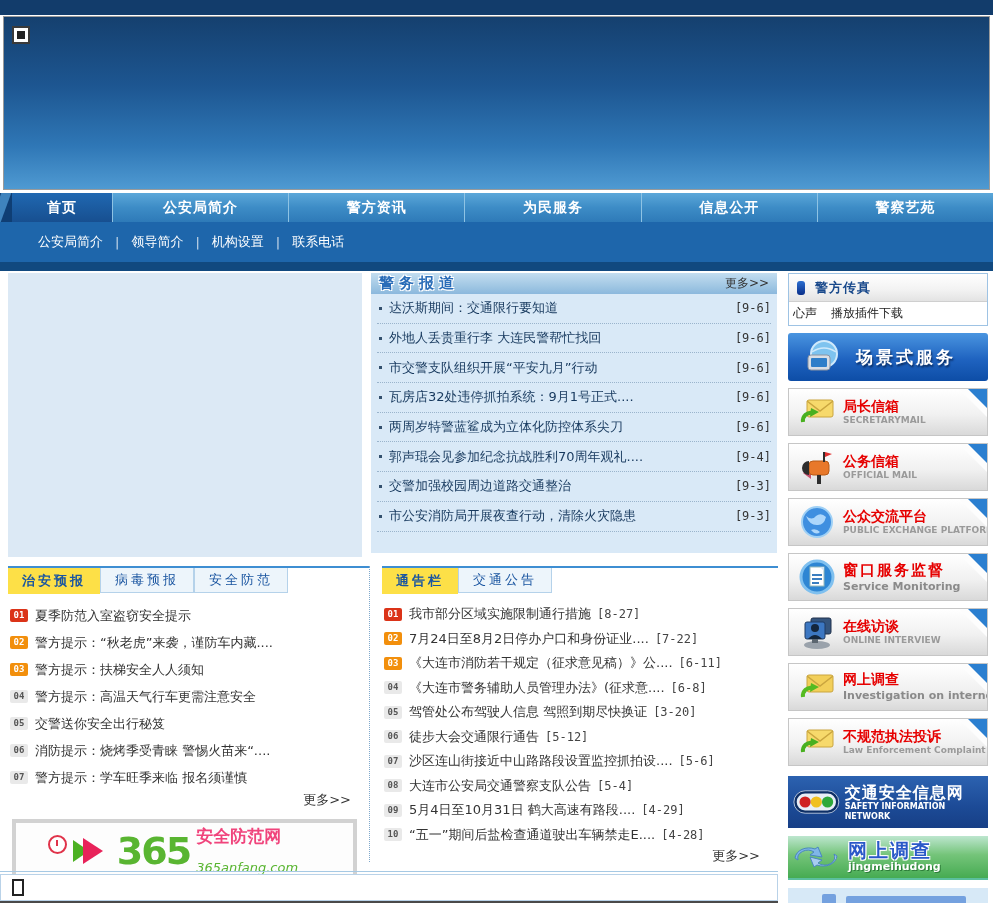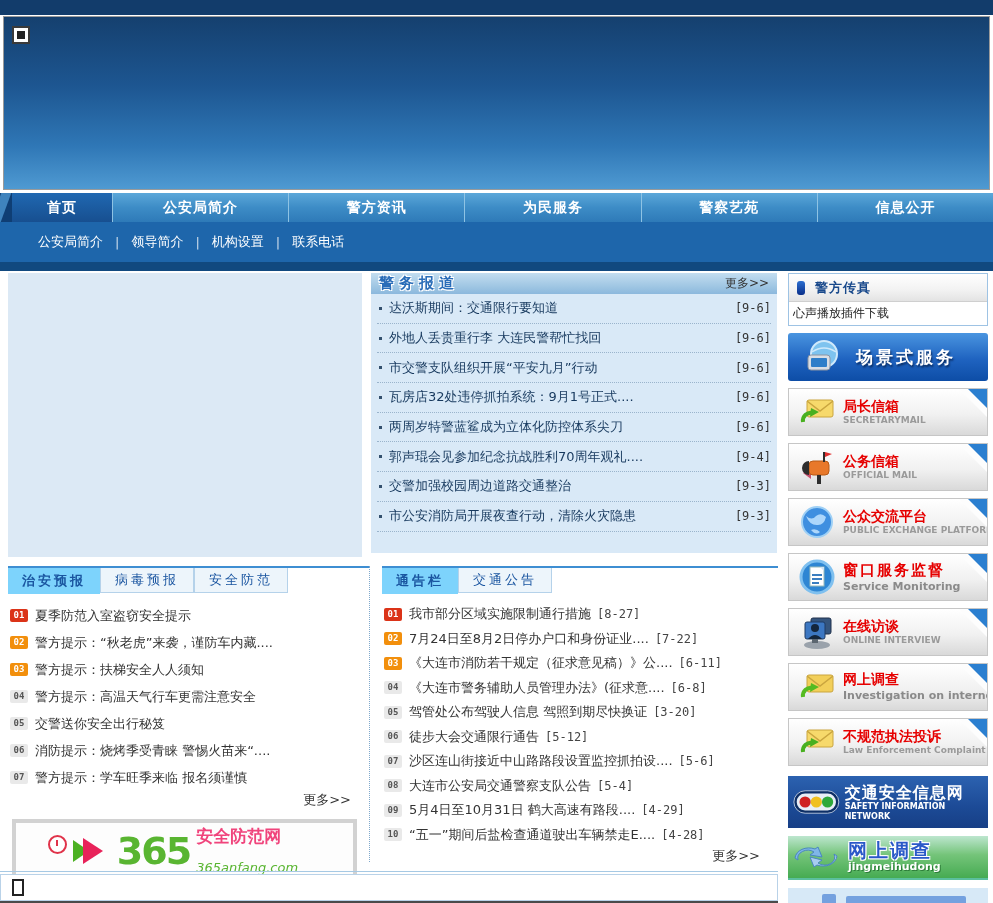--- a/index.html
+++ b/index.html
@@ -43,21 +43,21 @@
   .pdt{margin-left:auto;font-size:12px;color:#333;font-family:"DejaVu Sans Mono",monospace;flex:none;}
   .newico{font-size:9px;font-weight:bold;font-style:italic;color:#ff1fc4;margin-left:5px;
           text-shadow:1px 0 0 #d90000;letter-spacing:0;flex:none;}
 
   
   .col-l{position:absolute;left:8px;top:566px;width:362px;height:296px;border-right:1px dotted #7fa8cc;box-sizing:border-box;}
   .col-m{position:absolute;left:382px;top:566px;width:396px;height:296px;}
   .tabbar{position:relative;height:26px;border-top:2px solid #3e8ed2;display:flex;}
   .ltab{height:24px;line-height:24px;padding:0 14px;font-size:13px;color:#1a55a0;letter-spacing:3px;
         background:#edf5fb;border:1px solid #b5d2ea;border-top:none;cursor:pointer;white-space:nowrap;}
-  .ltab.act{font-weight:bold;background:#7dd3fc;border:none;height:26px;line-height:26px;}
+  .ltab.act{font-weight:bold;background:#fde047;border:none;height:26px;line-height:26px;}
   .blist{list-style:none;margin:8px 0 0 0;padding:0 10px 0 2px;}
   .brow{display:flex;align-items:center;overflow:hidden;}
   .col-l .brow{height:27px;}
   .col-m .brow{height:24.5px;}
   .badge{flex:none;width:18px;height:13px;line-height:13px;border-radius:2px;text-align:center;
          font-size:9px;font-weight:bold;color:#fff;margin-right:7px;font-family:"DejaVu Sans Mono",monospace;}
   .b-red{background:#db3318;}
   .b-org{background:#f28f0c;}
   .b-gry{background:#e9e9e9;color:#555;}
   .btx{font-size:13px;color:#333;white-space:nowrap;overflow:hidden;text-decoration:none;cursor:pointer;}
@@ -75,21 +75,21 @@
   .b365t1{font-size:17px;font-weight:bold;color:#f0447c;}
   .b365t2{font-size:13px;font-style:italic;color:#59b531;}
 
   
   .side{position:absolute;left:788px;top:273px;width:200px;}
   .faxbox{border:1px solid #9ec3e4;background:#fff;}
   .faxhead{height:27px;display:flex;align-items:center;border-bottom:1px solid #cfcfcf;
            background:linear-gradient(180deg,#ffffff 0%,#f2f2f2 60%,#e3e3e3 100%);padding:0 8px;}
   .faxico{width:8px;height:14px;border-radius:3px;background:linear-gradient(180deg,#2c6fd0,#0a2f8a);margin-right:10px;}
   .faxtitle{font-size:13px;font-weight:bold;color:#1a4a8c;letter-spacing:1px;}
-  .faxrow{height:23px;display:flex;align-items:center;padding:0 4px;font-size:12px;color:#222;gap:0;}
+  .faxrow{height:23px;display:flex;align-items:center;padding:0 4px;font-size:12px;color:#222;gap:14px;}
   .faxrow a{color:#222;text-decoration:none;cursor:pointer;}
 
   .scene{margin-top:7px;height:48px;border-radius:3px;cursor:pointer;
          background:linear-gradient(180deg,#4a95e0 0%,#1f63c0 55%,#0d4da6 100%);
          display:flex;align-items:center;padding:0 6px;box-sizing:border-box;}
   .scenetxt{color:#fff;font-weight:bold;font-size:17px;letter-spacing:3px;text-shadow:1px 2px 2px #0a2c60;margin-left:8px;}
 
   .sbtn{position:relative;margin-top:7px;height:48px;border:1px solid #c6c6c6;box-sizing:border-box;cursor:pointer;
         background:linear-gradient(180deg,#ffffff 0%,#f1f1f1 55%,#d9d9d9 100%);
         display:flex;align-items:center;overflow:hidden;}
@@ -135,22 +135,22 @@
   <div class="banner">
     <div class="broken"></div>
   </div>
 
   <div class="navbar" id="nav-tabs">
     <div class="nav-edge"></div>
   <div class="ntab act">首页</div>
       <div class="ntab">公安局简介</div>
       <div class="ntab">警方资讯</div>
       <div class="ntab">为民服务</div>
+      <div class="ntab">信息公开</div>
       <div class="ntab">警察艺苑</div>
-      <div class="ntab">信息公开</div>
     </div>
 
   <div class="subnav" id="subnav-links">
       <a>公安局简介</a>
       <span class="sep">|</span>
       <a>领导简介</a>
       <span class="sep">|</span>
       <a>机构设置</a>
       <span class="sep">|</span>
       <a>联系电话</a>

